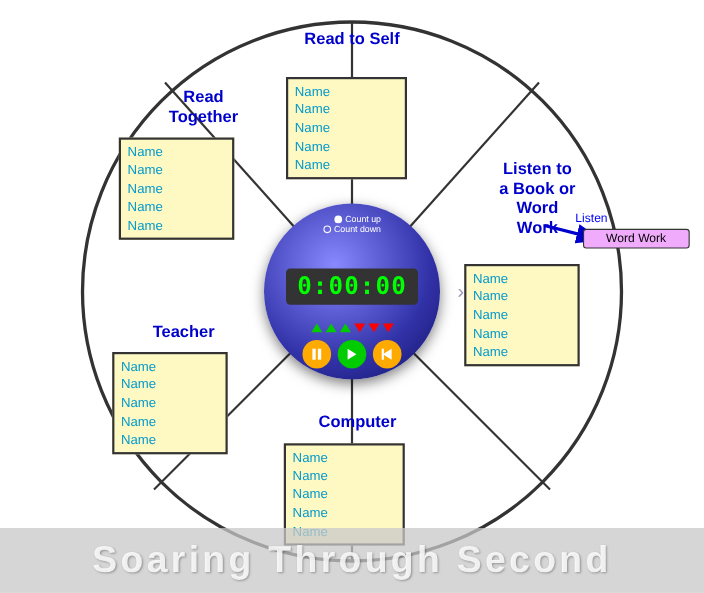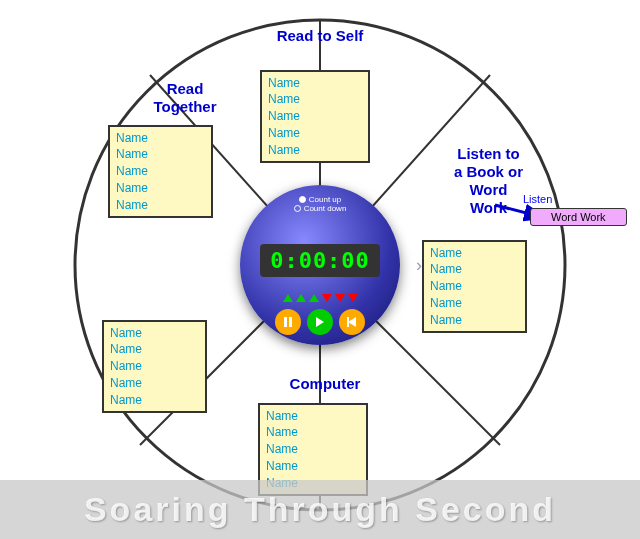--- a/index.html
+++ b/index.html
@@ -134,21 +134,21 @@
       flex-direction: column;
       align-items: center;
       justify-content: center;
       box-shadow: 0 4px 12px rgba(0,0,0,0.5);
       z-index: 10;
     }
 
     .mode-selector {
       display: flex;
       flex-direction: column;
-      align-items: center;
+      align-items: flex-end;
       margin-bottom: 17px;
     }
 
     .mode-option {
       display: flex;
       align-items: center;
       gap: 3px;
       font-size: 8px;
       color: white;
     }
@@ -322,20 +322,23 @@
       <span>Work</span>
     </div>
     <div class="name-box listen-box">
       <div class="name-item">Name</div>
       <div class="name-item">Name</div>
       <div class="name-item">Name</div>
       <div class="name-item">Name</div>
       <div class="name-item">Name</div>
     </div>
 
+    <div class="section-label teacher-label">
+      <span>Teacher</span>
+    </div>
     <div class="name-box teacher-box">
       <div class="name-item">Name</div>
       <div class="name-item">Name</div>
       <div class="name-item">Name</div>
       <div class="name-item">Name</div>
       <div class="name-item">Name</div>
     </div>
 
     <div class="section-label computer-label">
       <span>Computer</span>

